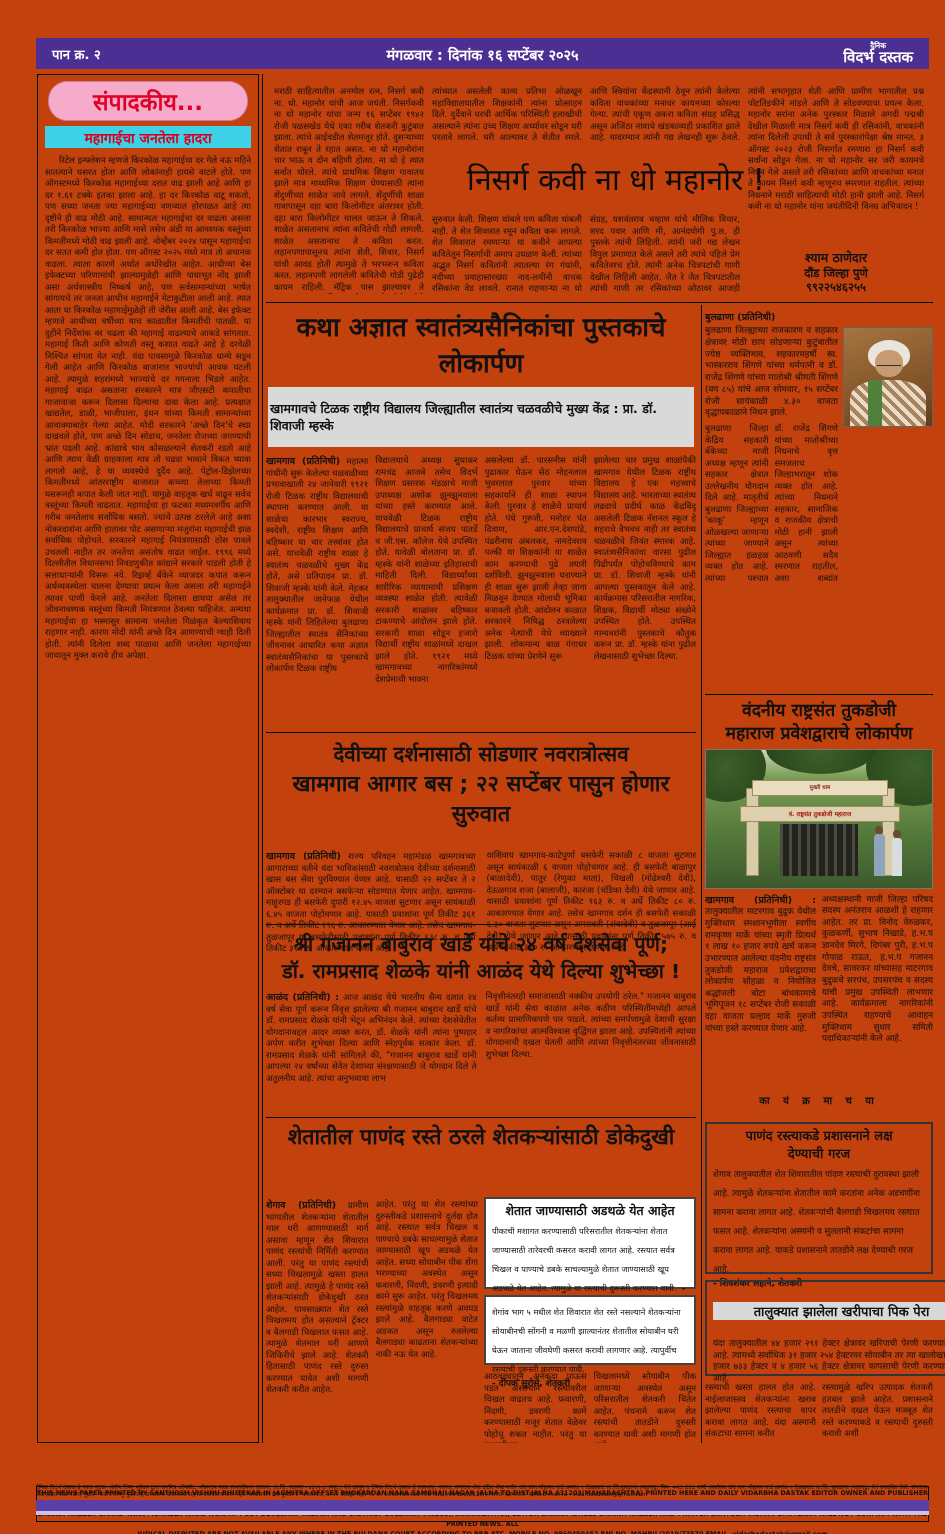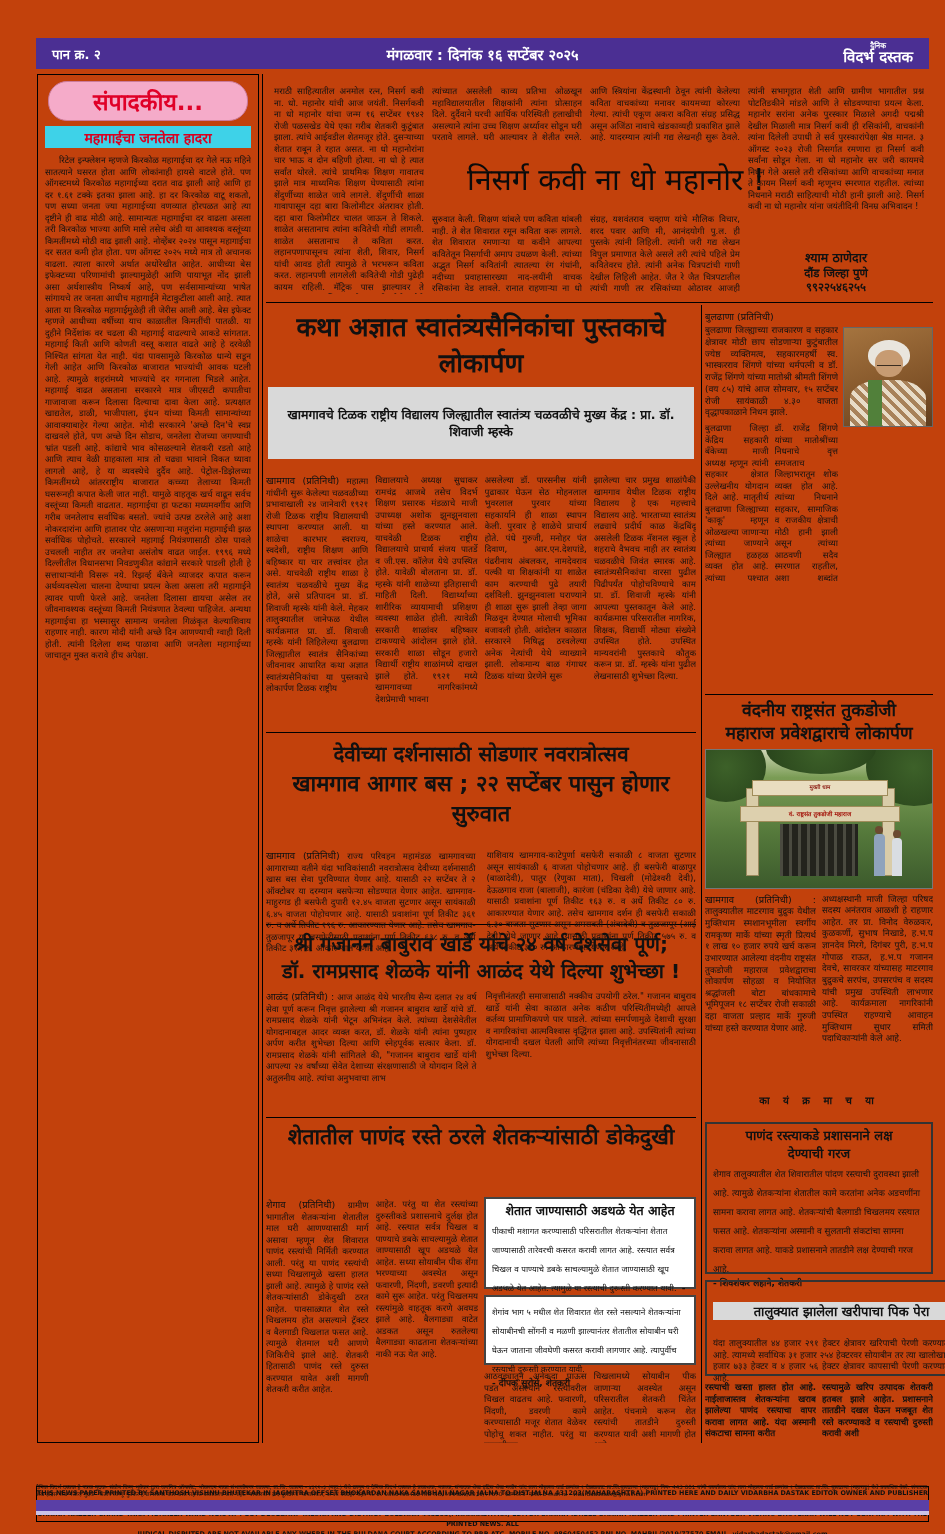--- a/index.html
+++ b/index.html
@@ -18,33 +18,33 @@
   .vr{background:#000;width:1px;}
   
   .edbox{left:37px;top:74px;width:222px;height:1369px;border:1.3px solid #000;box-sizing:border-box;padding:5px 7px;}
   .ed-title{height:38px;margin:1px 3px 0;background:#f5abc9;border:1px solid #cc7a9a;border-radius:19px;
             display:flex;align-items:center;justify-content:center;font-size:23px;font-weight:bold;color:#e00028;}
   .ed-strap{margin-top:5px;height:22px;background:#3ed2e8;display:flex;align-items:center;justify-content:center;
             font-size:14px;font-weight:bold;color:#d80020;}
   .ed-body{margin-top:7px;font-size:9px;line-height:1.4;text-align:justify;height:1288px;overflow:hidden;text-indent:14px;}
   
   .bt{font-size:8.6px;line-height:1.34;text-align:justify;overflow:hidden;}
-  .dl{font-weight:normal;font-size:9.5px;}
+  .dl{font-weight:bold;font-size:9.5px;}
   .colrow{display:flex;gap:7px;}
   .colrow>div{flex:1;}
   
   .sec-mahanor{left:266px;top:74px;width:667px;height:228px;border-bottom:1.6px solid #000;}
   .mh-headline{display:flex;align-items:center;justify-content:center;font-size:30px;font-weight:normal;color:#0b0b0b;}
   .mh-byline{text-align:center;font-weight:bold;line-height:1.25;}
   .mh-byline .n{font-size:12.5px;}
   .mh-byline .p{font-size:11.5px;}
   
   .sec-katha{left:266px;top:305px;width:430px;height:428px;border-bottom:1.3px solid #000;box-sizing:border-box;}
   .kt-headline{text-align:center;font-size:26px;font-weight:bold;padding-top:3px;}
-  .kt-subhead{margin:7px 2px 16px;background:#d9d9d9;font-size:12.5px;font-weight:bold;text-align:center;padding:19px 2px;}
+  .kt-subhead{margin:7px 2px 8px;background:#d9d9d9;font-size:12.5px;font-weight:bold;padding:13px 2px;}
   .kt-cols{margin-top:7px;height:338px;}
   
   .sec-kaku{left:705px;top:305px;width:228px;height:390px;border-bottom:1.3px solid #000;box-sizing:border-box;}
   .kk-h{font-size:16.5px;font-weight:bold;text-align:center;line-height:1.3;}
   .photo-woman{float:right;width:88px;height:98px;margin:2px 0 3px 5px;border:1px solid #666;position:relative;
                background:linear-gradient(160deg,#a5743f,#7d5026 70%,#5f3c1d);overflow:hidden;}
   .pw-hair{position:absolute;top:12px;left:24px;width:42px;height:30px;background:#e9e5dd;border-radius:50% 50% 45% 45%;}
   .pw-face{position:absolute;top:22px;left:31px;width:28px;height:27px;background:#c79b72;border-radius:46%;}
   .pw-glass{position:absolute;top:32px;left:33px;width:24px;height:5px;border-bottom:1.6px solid #3a2c20;}
   .pw-saree{position:absolute;bottom:0;left:6px;width:76px;height:46px;border-radius:40% 40% 0 0;
@@ -244,21 +244,21 @@
     <div class="pn-t">देण्याची गरज</div>
     <span class="bt" style="display:inline;font-size:8.7px;">शेगाव तालुक्यातील शेत शिवारातील पांदण रस्त्याची दुरावस्था झाली आहे. त्यामुळे शेतकऱ्यांना शेतातील कामे करतांना अनेक अडचणींना सामना करावा लागत आहे. शेतकऱ्यांची बैलगाडी चिखलमय रस्त्यात फसत आहे. शेतकऱ्यांना अस्मानी व सुलतानी संकटांचा सामना करावा लागत आहे. याकडे प्रशासनाने तातडीने लक्ष देण्याची गरज आहे.</span>
     <div class="q-attr">- शिवशंकर लहाने, शेतकरी</div>
   </div>
 
   <div class="abs kharip">
     <div class="kh-t">तालुक्यात झालेला खरीपाचा पिक पेरा</div>
     <div class="bt" style="font-size:8.7px;margin-top:18px;">यंदा तालुक्यातील ४४ हजार २९१ हेक्टर क्षेत्रावर खरिपाची पेरणी करण्यात आली आहे. त्यामध्ये सर्वाधिक ३१ हजार २५४ हेक्टरवर सोयाबीन तर त्या खालोखाल तुर ७ हजार ७३३ हेक्टर व ४ हजार ५६ हेक्टर क्षेत्रावर कापसाची पेरणी करण्यात आली आहे.</div>
   </div>
 
-  <div class="abs rtail colrow" style="gap:6px;font-weight:bold;">
+  <div class="abs rtail colrow" style="gap:6px;">
     <div class="bt">रस्त्याची खस्ता हालत होत आहे. नाईलाजास्तव शेतकऱ्यांना खराब झालेल्या पाणंद रस्त्याचा वापर करावा लागत आहे. यंदा अस्मानी संकटाचा सामना करीत</div>
     <div class="bt">रस्त्यामुळे खरिप उत्पादक शेतकरी हतबल झाले आहेत. प्रशासनाने तातडीने दखल घेऊन मजबूत शेत रस्ते करण्याकडे व रस्त्याची दुरुस्ती करावी अशी</div>
   </div>
 
   <div class="abs f-en">
     <div>THIS NEWS PAPER PRINTED BY SANTHOSH VISHNU  BHUTEKAR IN JAGMITRA OFFSET BHOKARDAN NAKA SAMBHAJI NAGAR JALNA TQ.DIST.JALNA 431203(MAHARASHTRA) PRINTED HERE AND DAILY VIDARBHA DASTAK EDITOR OWNER AND PUBLISHER IS SHAIKH IDREES</div>
     <div>SHAIKH NAZEER CHAND TARA MOHALLA WARD NO.1 AT POST DEULGHAT TALUKA AND DISTRICT BULDANA-443203(MAHARASHTRA) EDITOR SHAIKH IDREES SHAIKH NAZEER AND PRINTER SANTOSH VISHNU BHUTEKAR WILL NOT CONFIRM WITH THE PRINTED NEWS. ALL</div>
     <div>JUDICAL DISPUTED ARE NOT AVAILABLE ANY WHERE IN THE BULDANA COURT ACCORDING TO PRB ATC. MOBILE NO. 9860450452 RNI NO. MAHBIL/2019/77570 EMAIL. vidarbadastak@gmail.com</div>
   </div>
   <div class="abs f-mr">दैनिक विदर्भ दस्तक हे पत्रक मुद्रक- संतोष विष्णु भुतेकर द्वारा जगमित्र ऑफसेट, भोकरदन नाका संभाजीनगर जालना, ता.जि. जालना - ४३१२०३ (महा.) येथे छापून व दैनिक विदर्भ दस्तक हे प्रकाशक, मालक, संपादक शेख इद्रिस शेख नजीर चांद तारा मोहल्ला वार्ड क्रमांक १ देऊळघाट ता.जि.बुलढाणा (महाराष्ट्र) पिन- 443 001 यांनी कार्यालय चांद तारा मोहल्ला वार्ड क्रमांक १ देऊळघाट ता.जि. बुलढाणा (महाराष्ट्र) येथे प्रकाशित केले. संपादक- शेख इद्रिस शेख नजीर, मुद्रक - संतोष विष्णू भुतेकर हे छापलेल्या बातम्यांशी सहमत असतीलच असे नाही. न्यायालयीन वाद बुलढाणा न्यायालयात, अन्यत्र कोठेही नाही. मो. क्र. 9860450452 RNI NO. MAHBIL/2019/77570 भ्रमणध्वनी- मराठी E-mail id - vidarbadastak@gmail.com</div>

